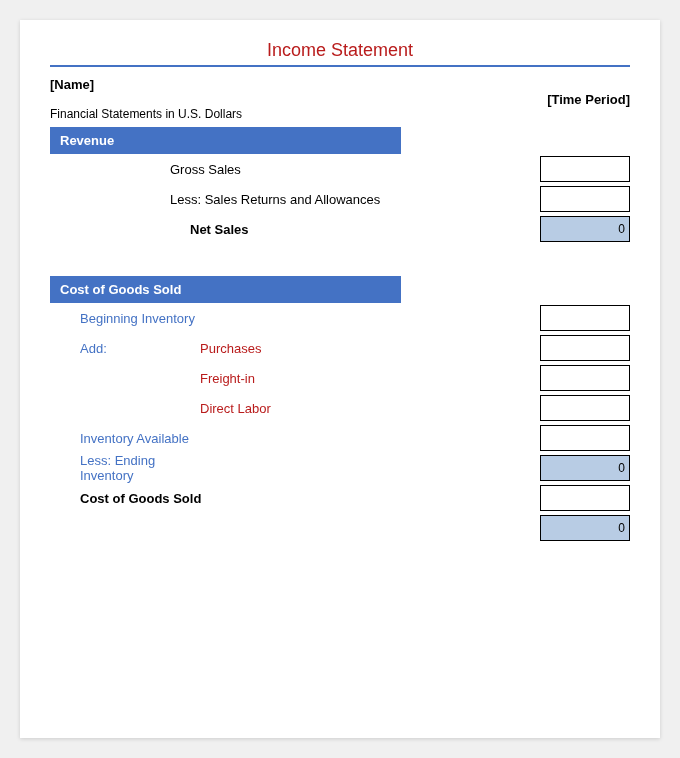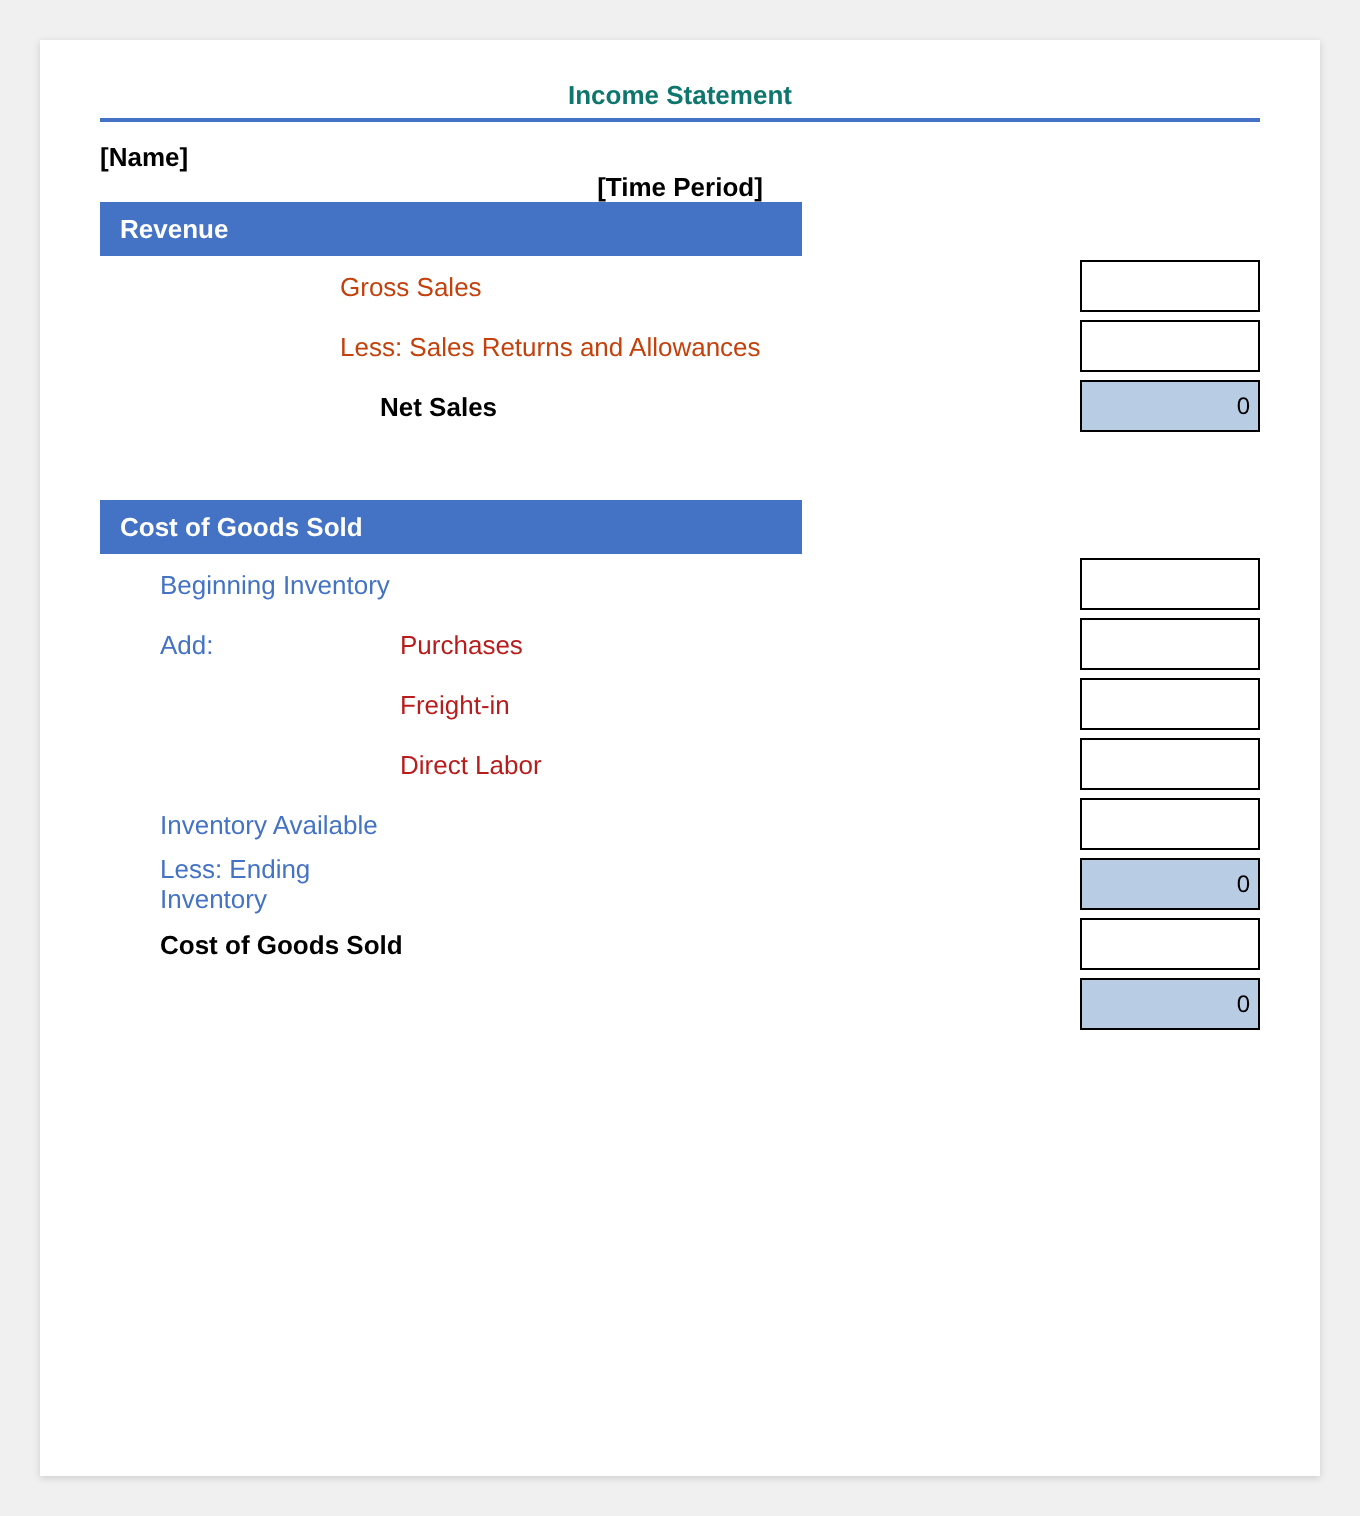--- a/index.html
+++ b/index.html
@@ -20,36 +20,36 @@
       padding: 20px 30px 30px 30px;
       box-shadow: 0 1px 4px rgba(0,0,0,0.15);
     }
     .title-section {
       text-align: center;
       border-bottom: 2px solid #4472c4;
       margin-bottom: 10px;
       padding-bottom: 4px;
     }
     .title {
-      font-size: 13px;
-      font-weight: bold;
-      color: #0f766e;
+      font-size: 18px;
+      font-weight: normal;
+      color: #b91c1c;
     }
     .meta-name {
       font-size: 13px;
       font-weight: bold;
       color: #000;
       margin-top: 6px;
       text-align: left;
     }
     .meta-period {
       font-size: 13px;
       font-weight: bold;
       color: #000;
-      text-align: center;
+      text-align: right;
     }
     .meta-currency {
       font-size: 12px;
       color: #000;
       text-align: left;
       margin-bottom: 6px;
     }
 
     
     .section-header {
@@ -81,21 +81,21 @@
       padding-right: 4px;
       font-size: 12px;
     }
     .rev-row {
       display: flex;
       align-items: center;
       height: 30px;
     }
     .rev-label {
       padding-left: 120px;
-      color: #c2410c;
+      color: #000000;
       font-size: 13px;
       flex: 1;
     }
     .rev-label.bold-black {
       padding-left: 140px;
       color: #000;
       font-weight: bold;
     }
     .cogs-row {
       display: flex;
@@ -125,20 +125,21 @@
 <body>
 
 <div class="page">
 
   <div class="title-section">
     <div class="title">Income Statement</div>
   </div>
 
   <div class="meta-name">[Name]</div>
   <div class="meta-period">[Time Period]</div>
+  <div class="meta-currency">Financial Statements in U.S. Dollars</div>
 
   <div class="section">
     <div class="section-header">Revenue</div>
 
     <div style="display:flex; width:100%;">
 
       <div style="flex:1;">
 
         <div class="rev-row">
           <div class="rev-label">Gross Sales</div>

